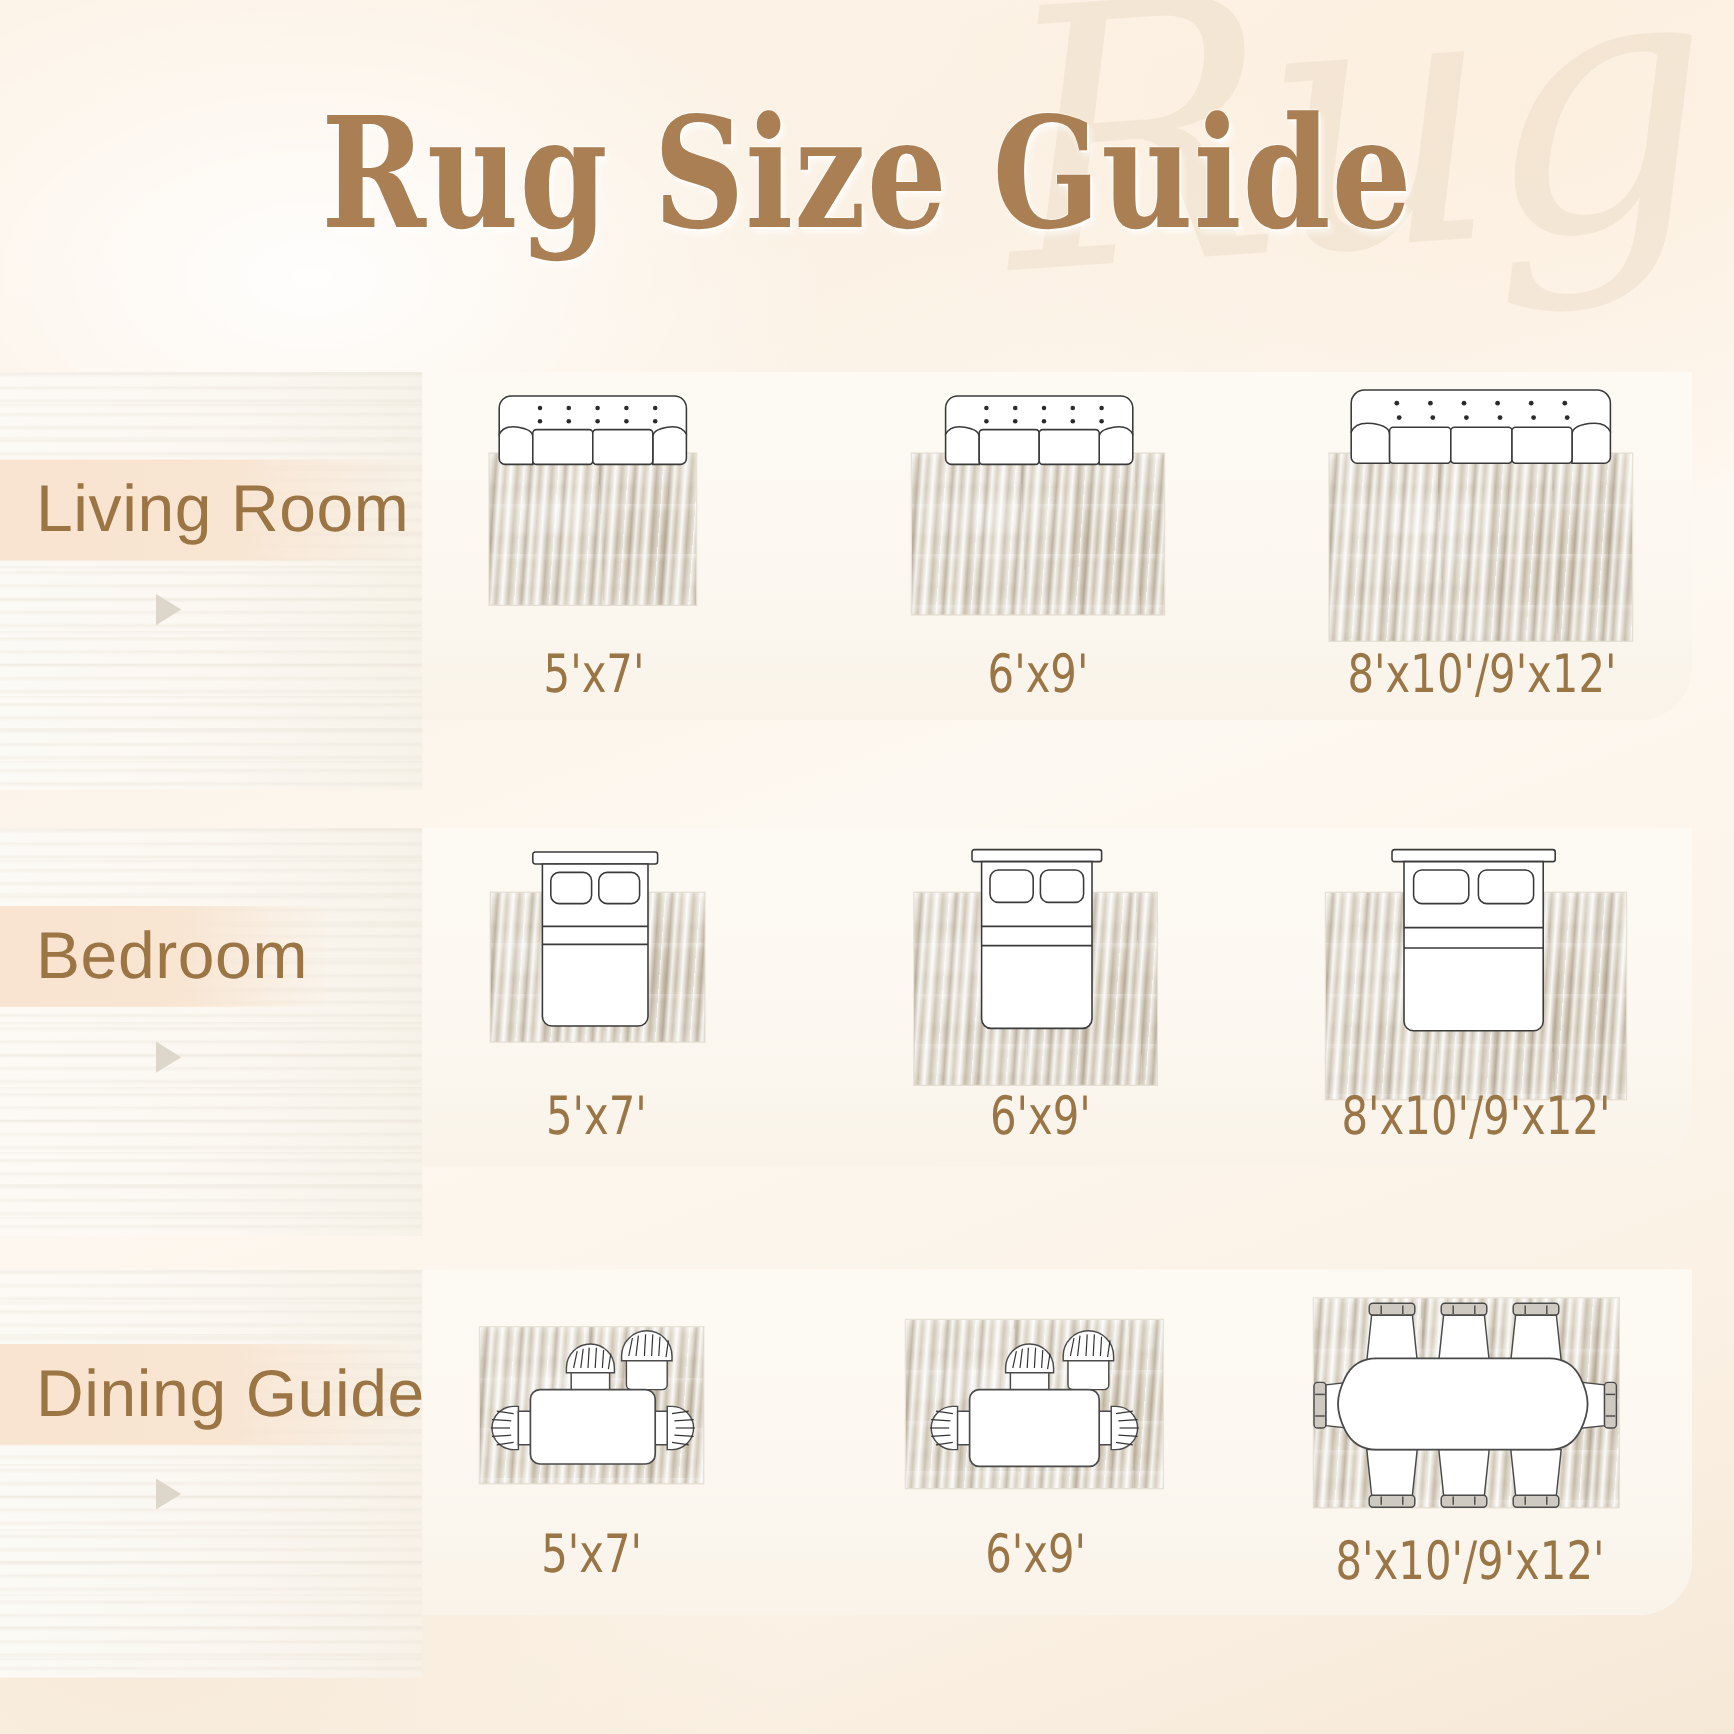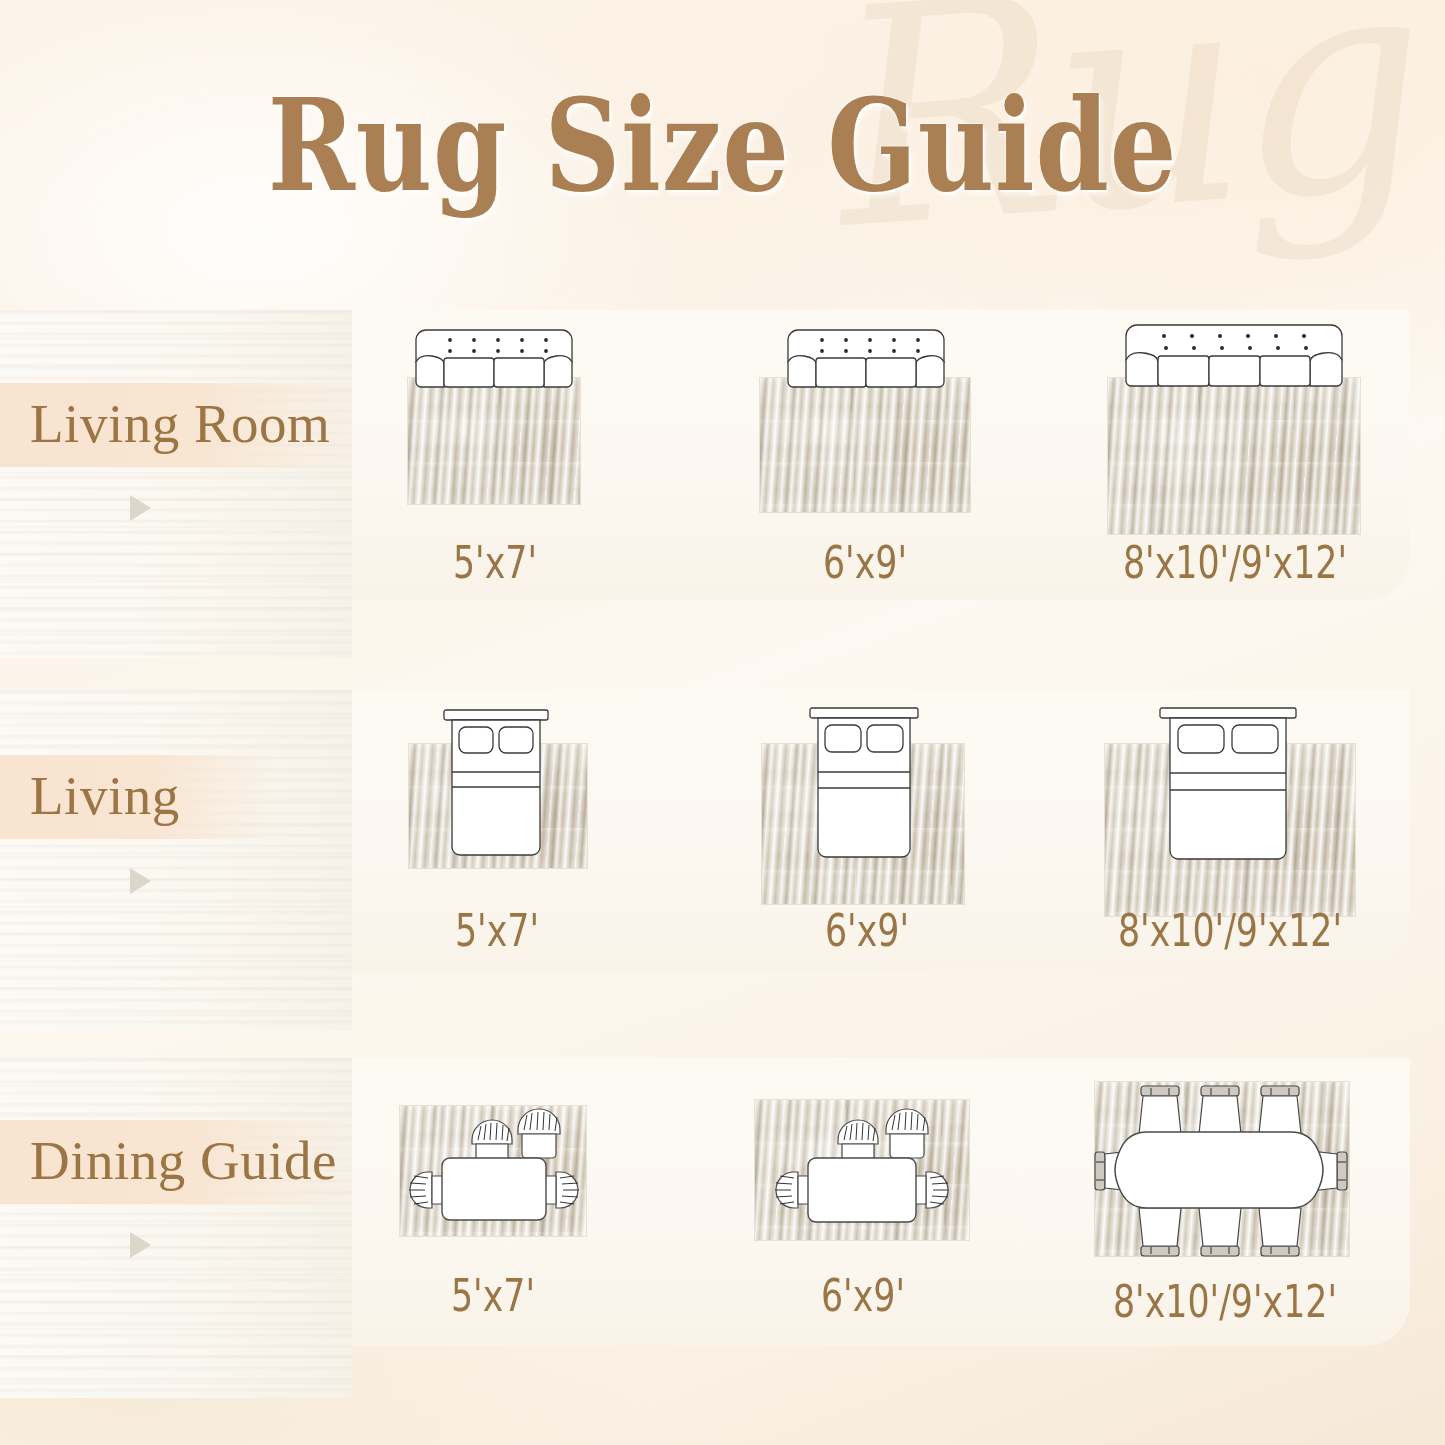--- a/index.html
+++ b/index.html
@@ -93,21 +93,21 @@
     position: absolute;
     left: 0;
     height: 84px;
     background: linear-gradient(to right, #f8e4d0 0%, #f8e5d2 55%, rgba(250,236,221,0.18) 100%);
   }
   .label-text {
     position: absolute;
     left: 30px;
     top: 50%;
     transform: translateY(-52%);
-    font-family: Liberation Serif, serif;
+    font-family: Liberation Sans, sans-serif;
     font-size: 55px;
     font-weight: 400;
     color: #9c7544;
     white-space: nowrap;
     letter-spacing: 0.5px;
   }
 
   
   .tri {
     position: absolute;
@@ -261,21 +261,21 @@
           <circle cx="186" cy="25" r="2"></circle>
       </g>
     </svg>
   </div>
   <div class="size-label" style="left:1090px; top:537px; width:290px;">8'x10'/9'x12'</div>
 
   <div class="left-panel" style="top:690px; height:340px;"></div>
   <div class="row-card" style="top:690px; height:282px;"></div>
 
   <div class="label-band" style="top:755px; width:270px;">
-    <span class="label-text">Living</span>
+    <span class="label-text">Bedroom</span>
   </div>
   <div class="tri" style="left:130px; top:868px;"></div>
 
   <div class="rug" style="left:409px; top:744px; width:178px; height:124px;"></div>
   <div class="furn" style="left:442px; top:708px;">
     <svg width="108" height="155" viewBox="0 0 108 155">
       <g fill="#ffffff" stroke="#3a3a3a" stroke-width="1.3">
         <rect x="2" y="2" width="104" height="10" rx="2"></rect>
         <path d="M10 12 L98 12 L98 139 A8 8 0 0 1 90 147 L18 147 A8 8 0 0 1 10 139 Z"></path>
         <rect x="17" y="19" width="34" height="26" rx="7"></rect>

